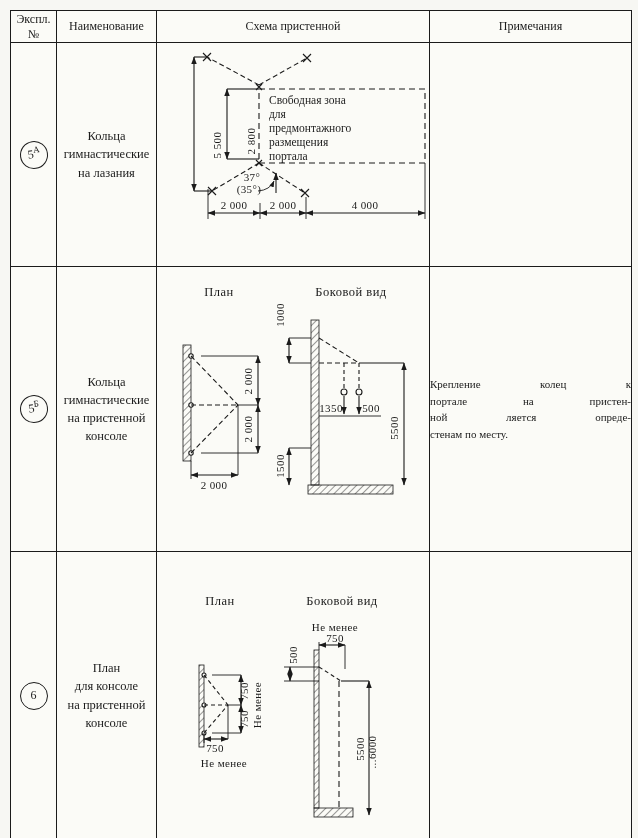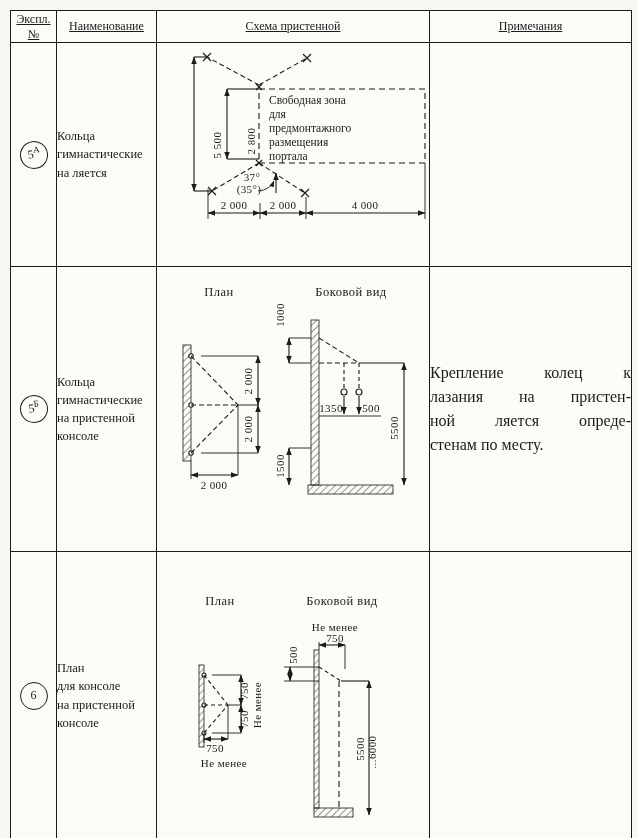--- a/index.html
+++ b/index.html
@@ -36,26 +36,26 @@
   .badge-cell{text-align:center;}
   .badge{
     display:inline-block;width:26px;height:26px;line-height:25px;
     border:1.2px solid #1b1b1b;border-radius:50%;
     font-size:12px;text-align:center;
     transform:rotate(-8deg);
     background:transparent;
   }
   .badge sup{font-size:9px;vertical-align:super;line-height:0;}
 
-  .name-cell{padding:4px 2px 4px 7px;}
+  .name-cell{padding:4px 2px 4px 7px;text-align:center;}
   .name-line{font-size:12.5px;line-height:1.45;}
 
   .notes-cell{padding:6px 10px 6px 12px;}
   .note-line{
-    font-size:16px;line-height:1.5;
+    font-size:11px;line-height:1.5;
     text-align:justify;text-align-last:justify;
   }
   .note-line.last{text-align-last:left;}
 
   svg text{
     font-family:"Liberation Serif","DejaVu Serif",serif;
     fill:#1b1b1b;
   }
   .dim{font-size:11px;letter-spacing:.4px;}
   .zone{font-size:11.5px;}
@@ -65,40 +65,40 @@
 <body>
 
 <table class="doc-table">
   <colgroup>
     <col class="col-no">
       <col class="col-name">
       <col class="col-scheme">
       <col class="col-notes">
   </colgroup>
   <thead>
-    <tr style="height:32px;text-decoration:underline;">
+    <tr style="height:32px;">
       <th class="hdr">
         <div>Экспл.</div>
         <div>№</div>
       </th>
       <th class="hdr">Наименование</th>
       <th class="hdr">Схема пристенной</th>
       <th class="hdr">Примечания</th>
     </tr>
   </thead>
   <tbody>
 
   <tr style="height:219px;">
     <td class="badge-cell">
       <span class="badge"><span>5</span><sup>А</sup></span>
     </td>
     <td class="name-cell">
       <div class="name-line">Кольца</div>
       <div class="name-line">гимнастические</div>
-      <div class="name-line">на ляется</div>
+      <div class="name-line">на лазания</div>
     </td>
     <td>
       <svg width="272" height="219" viewBox="0 0 272 219">
         <defs>
           <marker id="ar1" viewBox="0 0 10 10" refX="9" refY="5" markerWidth="7.5" markerHeight="7.5" orient="auto-start-reverse">
             <path d="M0,1.5 L9.5,5 L0,8.5 z" fill="#1b1b1b"></path>
           </marker>
         </defs>
         <g stroke="#1b1b1b" stroke-width="1.1" fill="none">
 
@@ -219,21 +219,21 @@
         <text class="dim" x="57" y="222" text-anchor="middle">2 000</text>
         <text class="dim" transform="translate(127,48) rotate(-90)" text-anchor="middle">1000</text>
         <text class="dim" x="174" y="145" text-anchor="middle">1350</text>
         <text class="dim" x="214" y="145" text-anchor="middle">500</text>
         <text class="dim" transform="translate(241,161) rotate(-90)" text-anchor="middle">5500</text>
         <text class="dim" transform="translate(127,199) rotate(-90)" text-anchor="middle">1500</text>
       </svg>
     </td>
     <td class="notes-cell">
       <div class="note-line">Крепление колец к</div>
-      <div class="note-line">лазания на пристен-</div>
+      <div class="note-line">портале на пристен-</div>
       <div class="note-line">ной ляется опреде-</div>
       <div class="note-line last">стенам по месту.</div>
     </td>
   </tr>
 
   <tr style="height:283px;">
     <td class="badge-cell">
       <span class="badge" style="transform:none;"><span>6</span><sup></sup></span>
     </td>
     <td class="name-cell">

